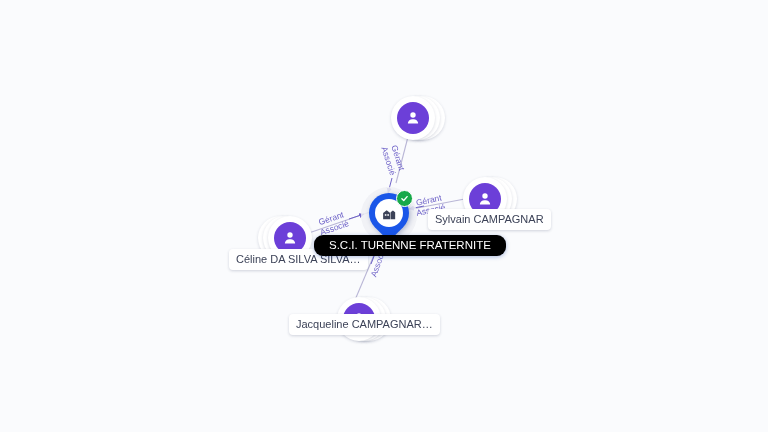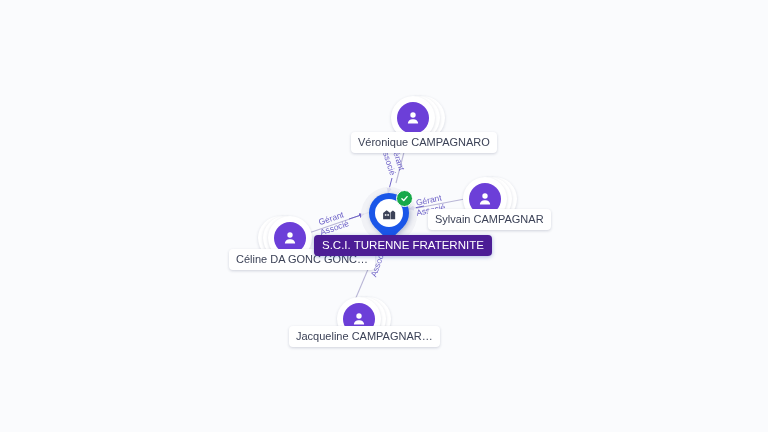--- a/index.html
+++ b/index.html
@@ -125,26 +125,26 @@
     background: #ffffff;
     color: #3c4257;
     font-size: 11px;
     line-height: 13px;
     padding: 4px 7px;
     border-radius: 4px;
     white-space: nowrap;
     box-shadow: 0 1px 3px rgba(40,50,90,0.20);
   }
   .node-label.primary {
-    background: #4c1d95;
+    background: #000000;
     color: #ffffff;
     font-size: 11.5px;
     font-weight: 400;
-    padding: 4px 8px;
-    border-radius: 4px;
+    padding: 4px 15px;
+    border-radius: 9px;
     box-shadow: 0 1px 4px rgba(20,60,160,0.35);
   }
 
   
   .edge-label {
     position: absolute;
     color: #6f63c8;
     font-size: 8.5px;
     line-height: 9.5px;
     white-space: nowrap;
@@ -208,21 +208,20 @@
     <div class="stack-ring r3"></div>
     <div class="stack-ring r2"></div>
     <div class="stack-ring r1"></div>
     <div class="avatar-disc">
       <svg width="18" height="18" viewBox="0 0 24 24" fill="#ffffff">
         <circle cx="12" cy="8" r="3.6"></circle>
         <path d="M5.2 19.2c0-3.6 3.1-5.6 6.8-5.6s6.8 2 6.8 5.6z"></path>
       </svg>
     </div>
   </div>
-  <div class="node-label" style="left:351px; top:132px;">Véronique CAMPAGNARO</div>
 
   <div class="person-node" style="left:463px; top:177px;">
     <div class="stack-ring r3"></div>
     <div class="stack-ring r2"></div>
     <div class="stack-ring r1"></div>
     <div class="avatar-disc">
       <svg width="18" height="18" viewBox="0 0 24 24" fill="#ffffff">
         <circle cx="12" cy="8" r="3.6"></circle>
         <path d="M5.2 19.2c0-3.6 3.1-5.6 6.8-5.6s6.8 2 6.8 5.6z"></path>
       </svg>
@@ -234,34 +233,34 @@
     <div class="stack-ring r3"></div>
     <div class="stack-ring r2"></div>
     <div class="stack-ring r1"></div>
     <div class="avatar-disc">
       <svg width="18" height="18" viewBox="0 0 24 24" fill="#ffffff">
         <circle cx="12" cy="8" r="3.6"></circle>
         <path d="M5.2 19.2c0-3.6 3.1-5.6 6.8-5.6s6.8 2 6.8 5.6z"></path>
       </svg>
     </div>
   </div>
-  <div class="node-label" style="left:229px; top:249px;">Céline DA GONC GONC…</div>
+  <div class="node-label" style="left:229px; top:249px;">Céline DA SILVA SILVA…</div>
 
   <div class="person-node" style="left:337px; top:297px;">
     <div class="stack-ring r3"></div>
     <div class="stack-ring r2"></div>
     <div class="stack-ring r1"></div>
     <div class="avatar-disc">
       <svg width="18" height="18" viewBox="0 0 24 24" fill="#ffffff">
         <circle cx="12" cy="8" r="3.6"></circle>
         <path d="M5.2 19.2c0-3.6 3.1-5.6 6.8-5.6s6.8 2 6.8 5.6z"></path>
       </svg>
     </div>
   </div>
-  <div class="node-label" style="left:289px; top:326px;">Jacqueline CAMPAGNAR…</div>
+  <div class="node-label" style="left:289px; top:314px;">Jacqueline CAMPAGNAR…</div>
 
   <div class="company-node" style="left:359px; top:187px;">
     <div class="pin-halo"></div>
     <div class="pin-shape"></div>
     <div class="pin-core">
       <svg width="17" height="17" viewBox="0 0 24 24" fill="#3c4257">
         <path d="M3 20V11.4L8 7.4l5 4V20z"></path>
         <path d="M13.6 20V10.2l3.2-2.4 3.2 2.4V20z"></path>
         <rect x="5.4" y="13" width="2.2" height="2.2" fill="#ffffff"></rect>
         <rect x="9" y="13" width="2.2" height="2.2" fill="#ffffff"></rect>

